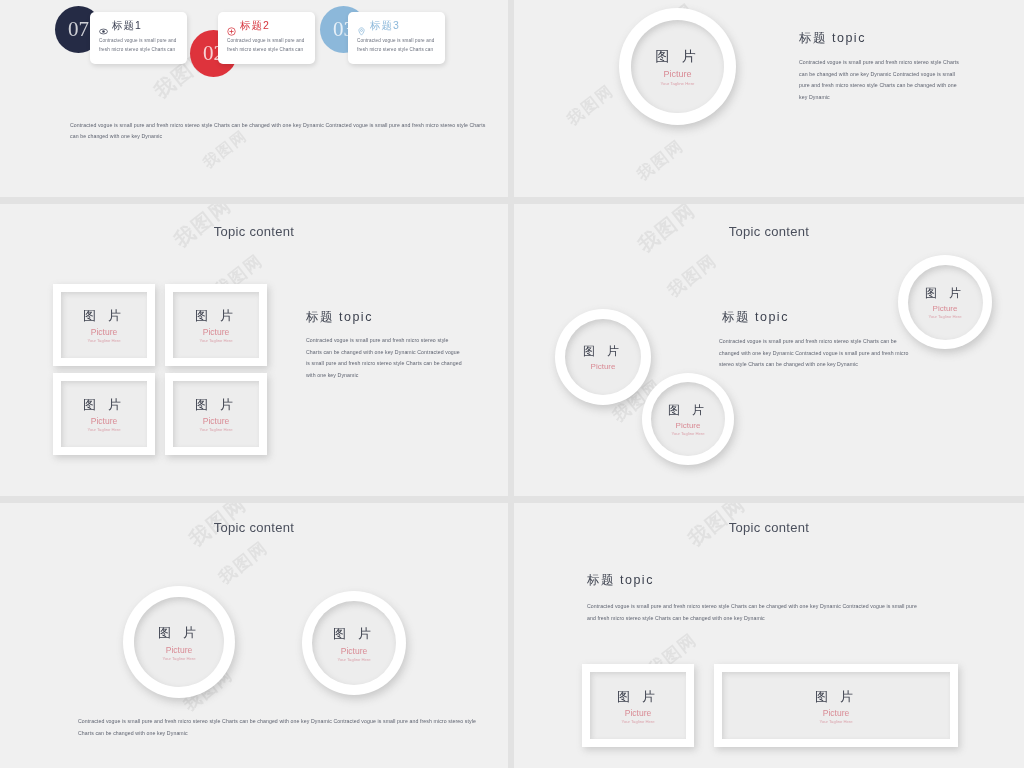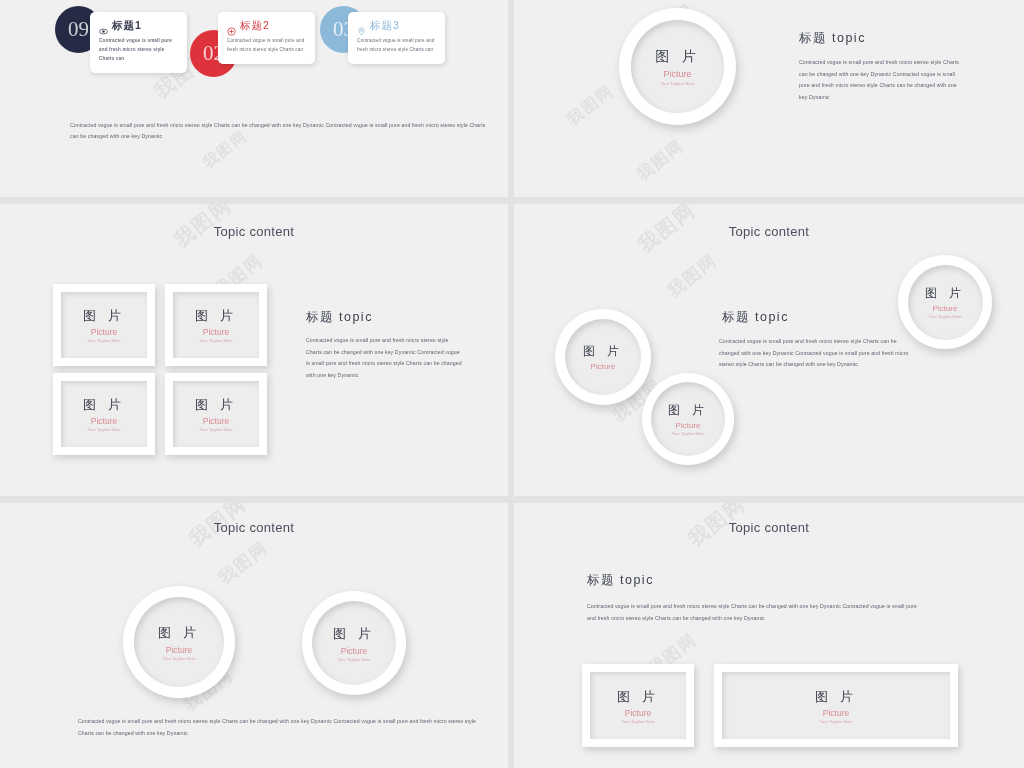--- a/index.html
+++ b/index.html
@@ -155,22 +155,22 @@
 </head>
 <body>
 
 <div class="grid">
 
   <div class="slide">
     <div class="wm" style="left:150px;top:60px;">我图网</div>
     <div class="wm" style="left:200px;top:140px;font-size:15px;">我图网</div>
 
     <div class="card-wrap">
-      <div class="numcircle" style="left:55px;top:6px;background:#252b45;">09</div>
-      <div class="card" style="left:90px;top:12px;font-weight:bold;">
+      <div class="numcircle" style="left:55px;top:6px;background:#252b45;">07</div>
+      <div class="card" style="left:90px;top:12px;">
         <div class="card-head">
           <span class="ic">
             <svg viewBox="0 0 24 24" width="9" height="9">
                 <ellipse cx="12" cy="12" rx="10.5" ry="6.5" fill="none" stroke="#3a3f52" stroke-width="2"></ellipse>
                 <circle cx="12" cy="12" r="3.4" fill="#3a3f52"></circle>
               </svg>
           </span>
           <span class="card-title">标题1</span>
         </div>
         <div class="card-body">Contracted vogue is small pure and fresh micro stereo style Charts can</div>

